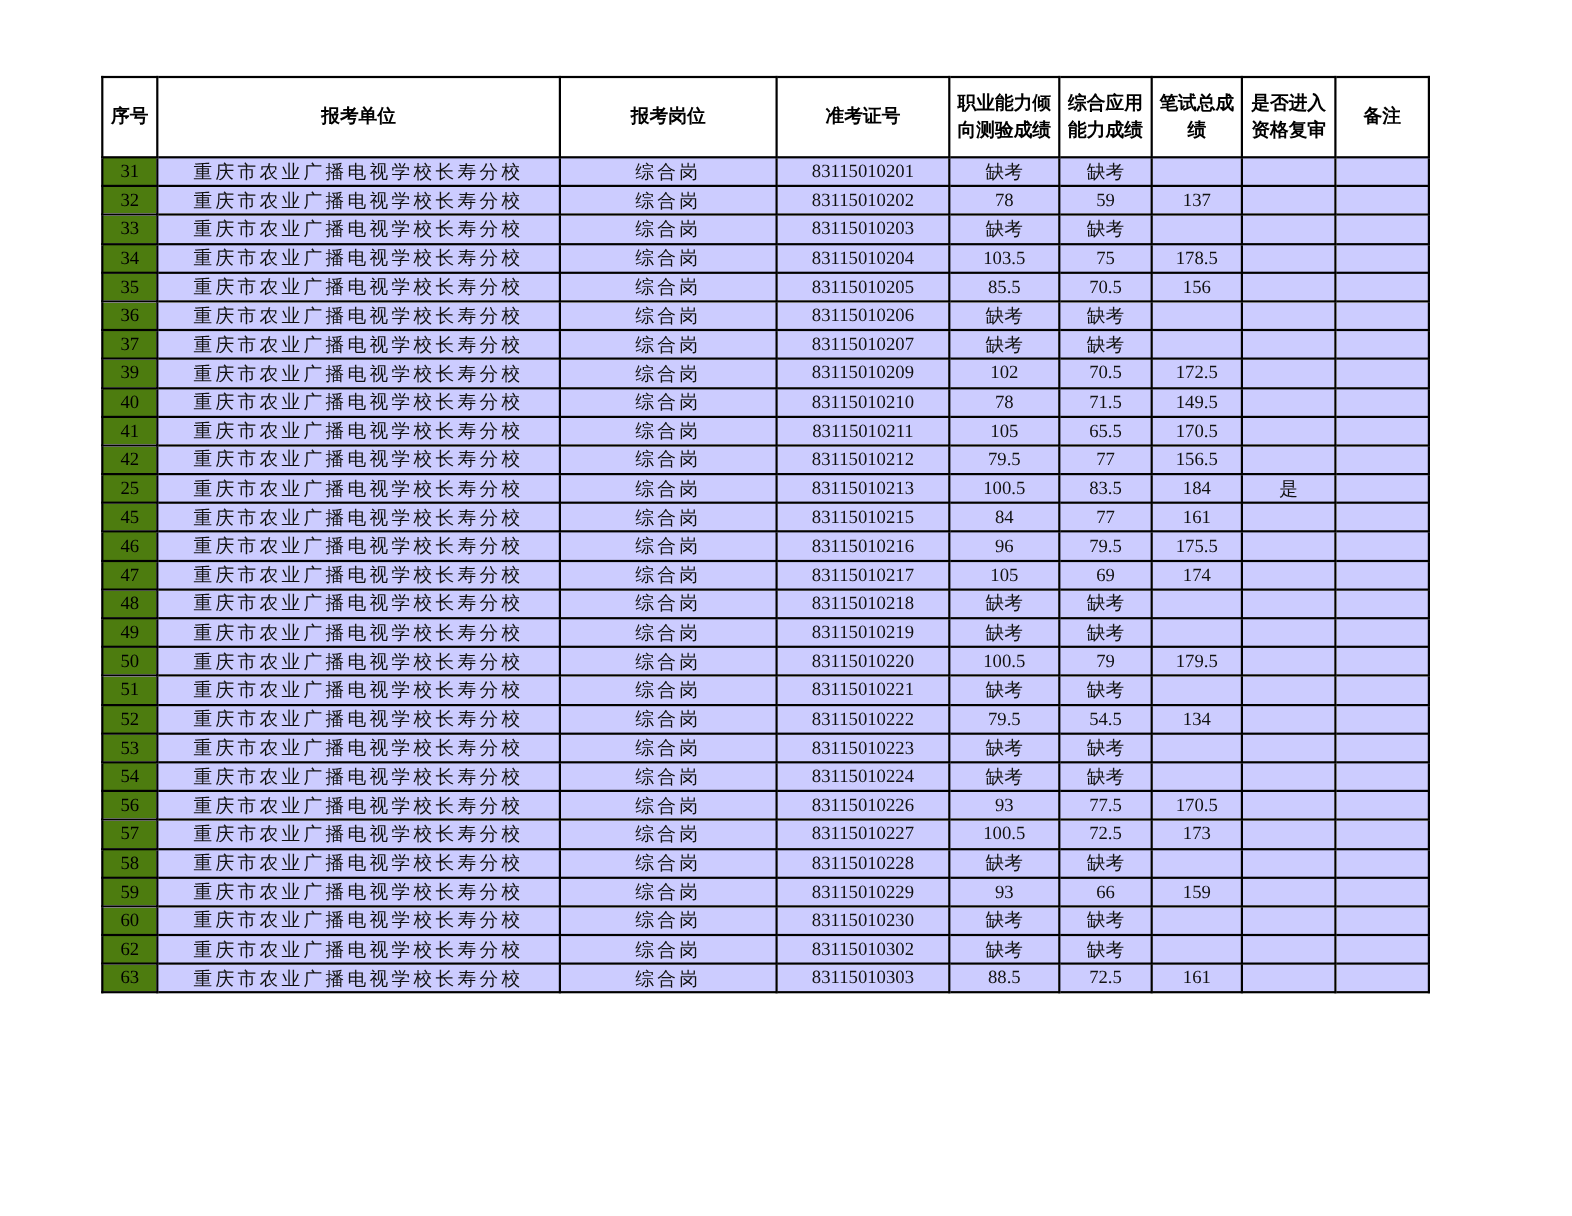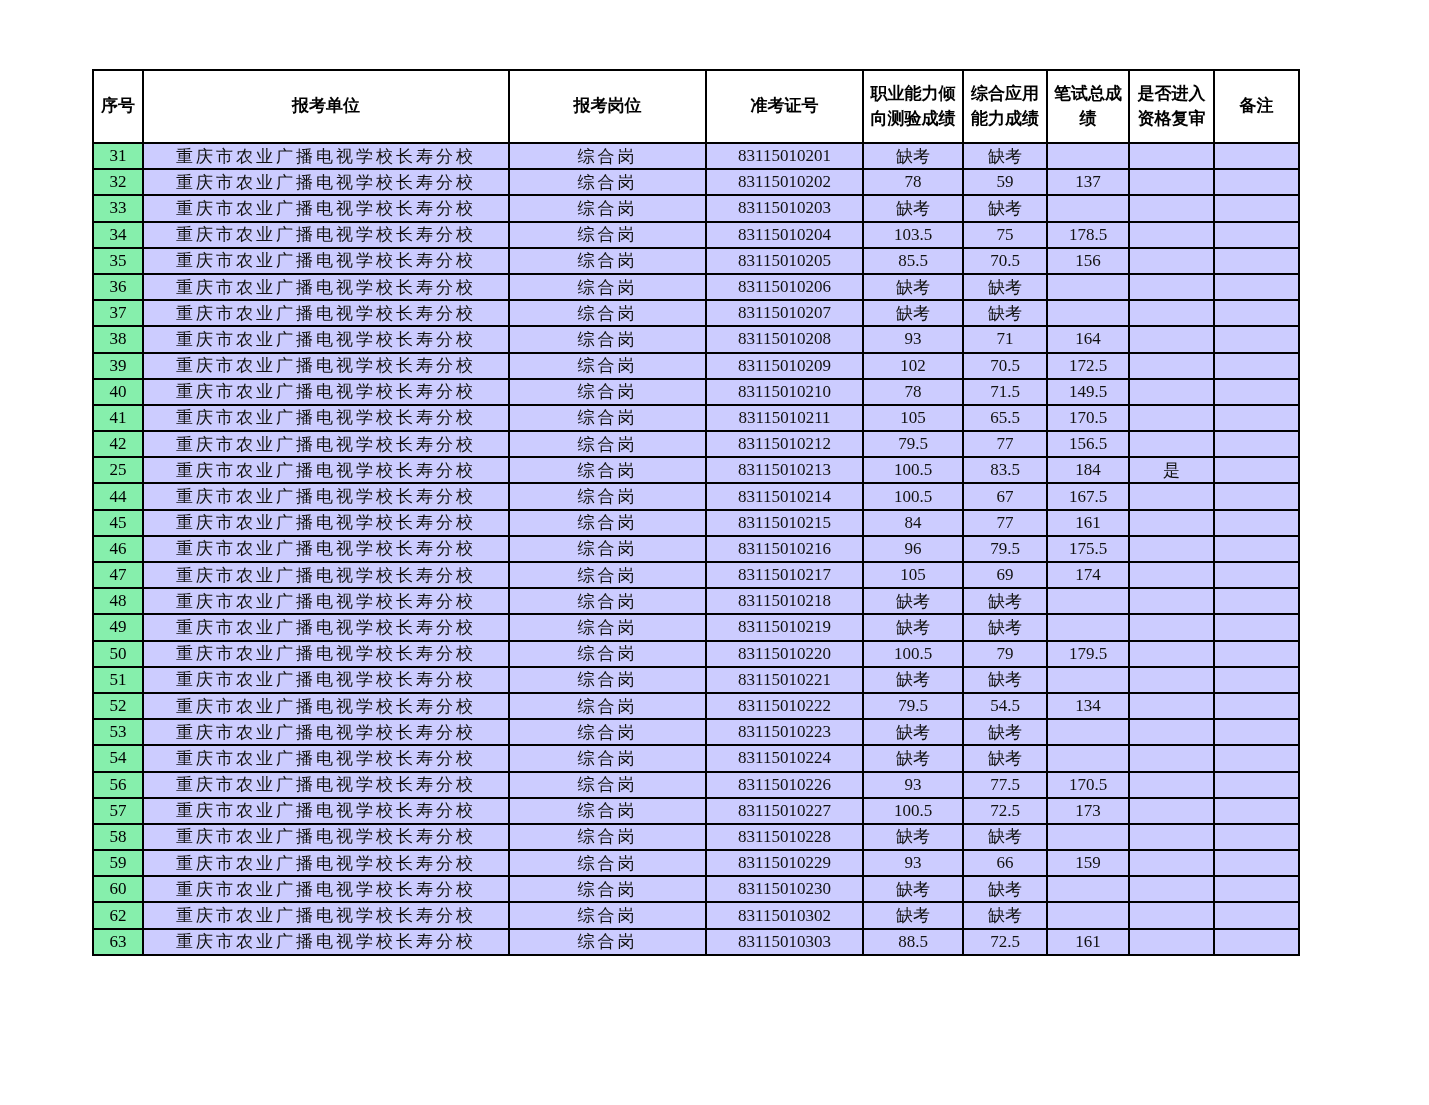--- a/index.html
+++ b/index.html
@@ -62,21 +62,21 @@
     font-family: "Liberation Serif", "DejaVu Serif", serif;
     font-size: 17px;
     text-align: center;
     vertical-align: middle;
     padding: 0 2px;
     white-space: nowrap;
     overflow: hidden;
     color: #111;
   }
   td:first-child {
-    background: #86efac;
+    background: #4d7c0f;
     color: #000;
   }
   td:nth-child(2), td:nth-child(3) {
     letter-spacing: 3px;
   }
   .footer {
     position: absolute;
     left: 0;
     top: 1036px;
     width: 100%;
@@ -187,31 +187,20 @@
           <td>重庆市农业广播电视学校长寿分校</td>
           <td>综合岗</td>
           <td>83115010207</td>
           <td>缺考</td>
           <td>缺考</td>
           <td></td>
           <td></td>
           <td></td>
         </tr>
         <tr>
-          <td>38</td>
-          <td>重庆市农业广播电视学校长寿分校</td>
-          <td>综合岗</td>
-          <td>83115010208</td>
-          <td>93</td>
-          <td>71</td>
-          <td>164</td>
-          <td></td>
-          <td></td>
-        </tr>
-        <tr>
           <td>39</td>
           <td>重庆市农业广播电视学校长寿分校</td>
           <td>综合岗</td>
           <td>83115010209</td>
           <td>102</td>
           <td>70.5</td>
           <td>172.5</td>
           <td></td>
           <td></td>
         </tr>
@@ -250,31 +239,20 @@
         </tr>
         <tr>
           <td>25</td>
           <td>重庆市农业广播电视学校长寿分校</td>
           <td>综合岗</td>
           <td>83115010213</td>
           <td>100.5</td>
           <td>83.5</td>
           <td>184</td>
           <td>是</td>
-          <td></td>
-        </tr>
-        <tr>
-          <td>44</td>
-          <td>重庆市农业广播电视学校长寿分校</td>
-          <td>综合岗</td>
-          <td>83115010214</td>
-          <td>100.5</td>
-          <td>67</td>
-          <td>167.5</td>
-          <td></td>
           <td></td>
         </tr>
         <tr>
           <td>45</td>
           <td>重庆市农业广播电视学校长寿分校</td>
           <td>综合岗</td>
           <td>83115010215</td>
           <td>84</td>
           <td>77</td>
           <td>161</td>

